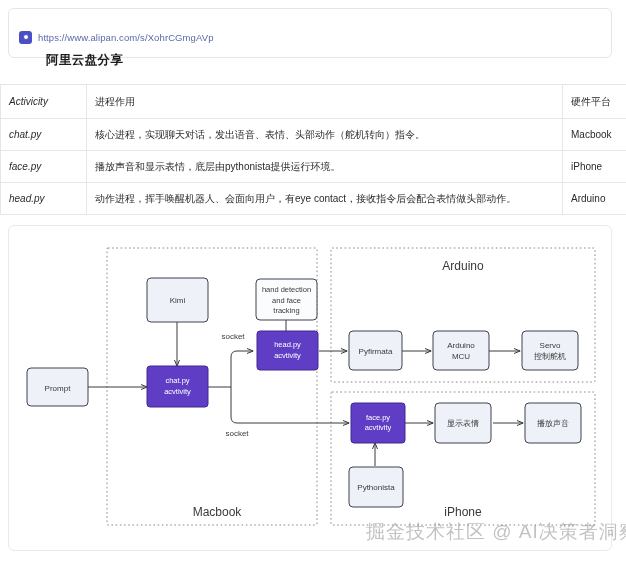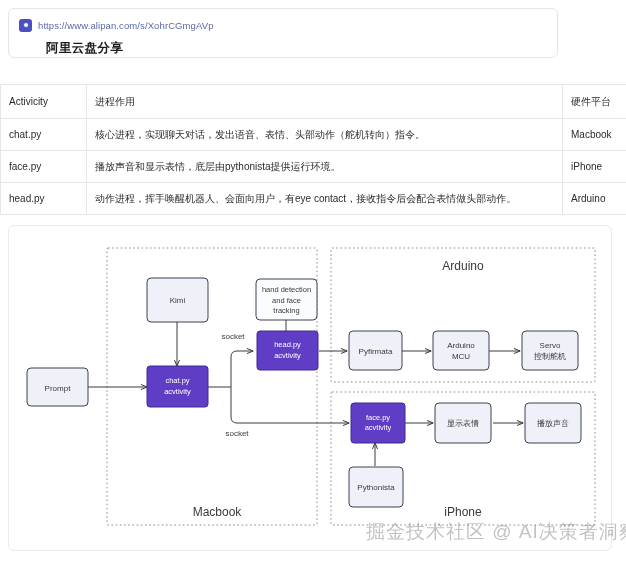--- a/index.html
+++ b/index.html
@@ -14,27 +14,27 @@
     color: #222;
     position: relative;
     overflow: hidden;
   }
 
   
   .link-card {
     position: absolute;
     left: 8px;
     top: 8px;
-    width: 550px;
+    width: 604px;
     height: 50px;
     border: 1px solid #e3e5e8;
     border-radius: 6px;
     background: #fff;
     box-sizing: border-box;
-    padding: 8px 10px 0 10px;
+    padding: 20px 10px 0 10px;
   }
   .link-row {
     display: flex;
     align-items: center;
     gap: 6px;
     height: 16px;
   }
   .link-favicon {
     width: 13px;
     height: 13px;
@@ -82,21 +82,21 @@
     padding: 0 8px;
     height: 31px;
     font-size: 10px;
     color: #2b2b2b;
     text-align: left;
     font-weight: normal;
     vertical-align: middle;
     white-space: nowrap;
     overflow: hidden;
   }
-  .tbl .c-act  { width: 69px; }
+  .tbl .c-act  { width: 69px; font-style: italic; }
   .tbl .c-desc { width: 459px; }
   .tbl .c-hw   { width: 84px; }
   .tbl tr.head td { height: 33px; }
 
   
   .diagram {
     position: absolute;
     left: 8px;
     top: 225px;
     width: 604px;

